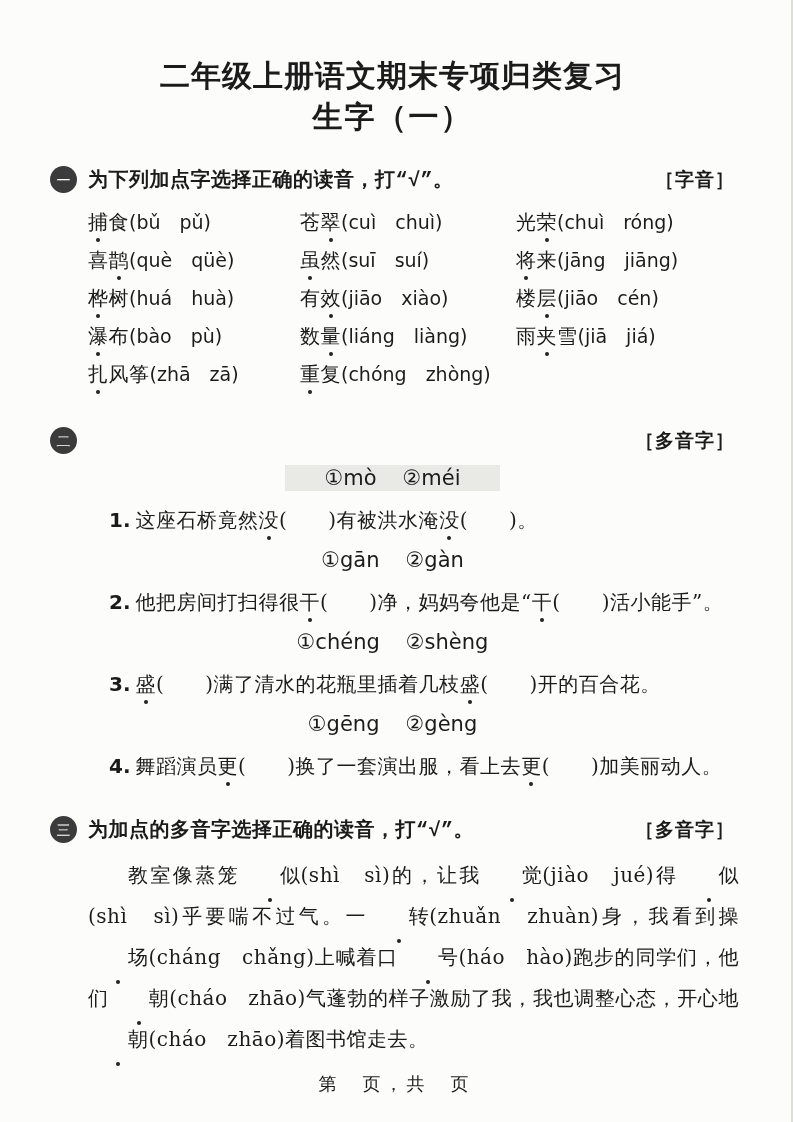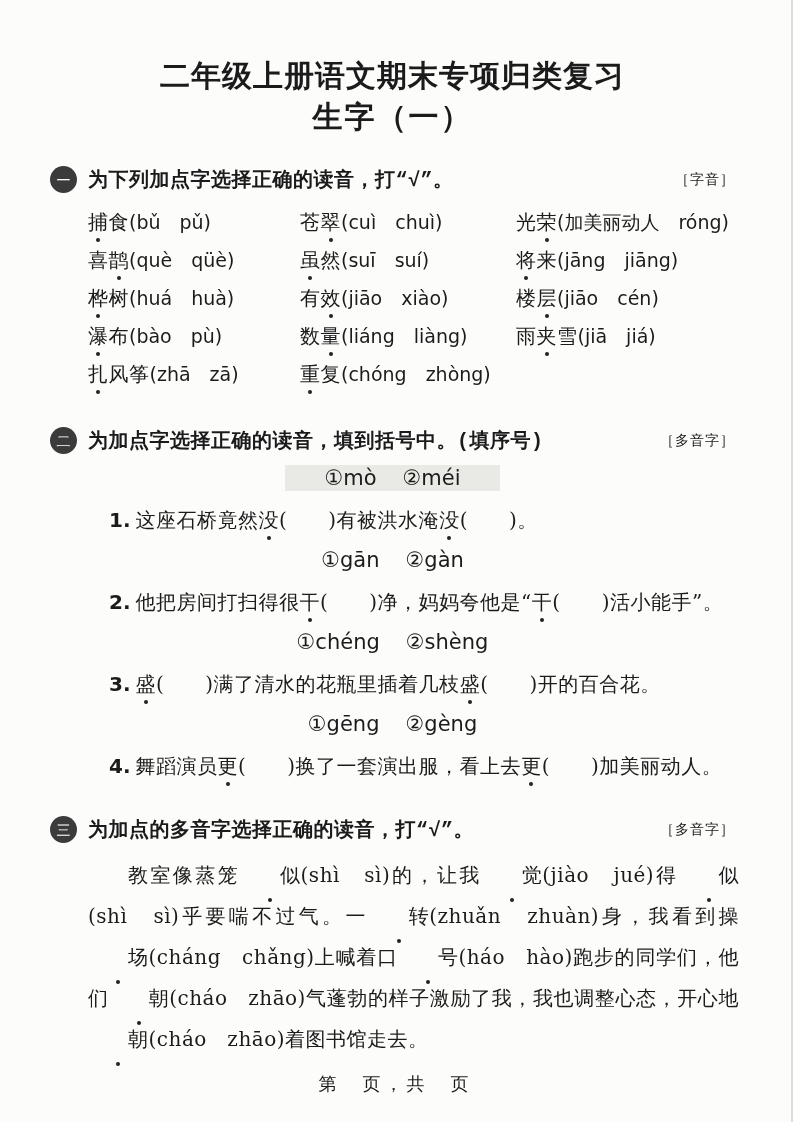--- a/index.html
+++ b/index.html
@@ -22,21 +22,21 @@
   .sec-header { display:flex; align-items:center; gap:11px; margin-top:26px; height:31px; }
   .marker {
     width:27px; height:27px; border-radius:50%; background:#3b3b3b; color:#fff;
     font-size:14px; line-height:1; display:flex; align-items:center; justify-content:center;
     flex:0 0 27px; font-family:"DejaVu Sans", sans-serif;
   }
   .instruction {
     font-size:20px; font-weight:bold; letter-spacing:0.5px;
     font-family:Liberation Mono, monospace;
   }
-  .tag { margin-left:auto; font-size:14px; letter-spacing:1px; }
+  .tag { margin-left:auto; font-size:19px; letter-spacing:1px;font-weight:bold; }
   .word-grid {
     display:grid; grid-template-columns:212px 216px 1fr;
     margin:14px 0 0 38px;
   }
   .word-item { font-size:20px; height:38px; letter-spacing:0.5px; white-space:nowrap; }
   .pinyin { font-family:"DejaVu Sans", sans-serif; font-size:19px; letter-spacing:0; }
   .dot-char { position:relative; display:inline-block; }
   .dot-char::after {
     content:""; position:absolute; left:50%; transform:translateX(-50%);
     bottom:-6px; width:4px; height:4px; border-radius:50%; background:#222;
@@ -72,37 +72,36 @@
   <div class="subtitle">生字（一）</div>
 
   <div class="sec-header">
     <span class="marker">一</span>
     <span class="instruction">为下列加点字选择正确的读音，打“√”。</span>
     <span class="tag">［字音］</span>
   </div>
   <div class="word-grid">
       <div class="word-item"><span class="dot-char">捕</span><span>食</span><span class="pinyin">(bǔ　pǔ)</span></div>
       <div class="word-item"><span>苍</span><span class="dot-char">翠</span><span class="pinyin">(cuì　chuì)</span></div>
-      <div class="word-item"><span>光</span><span class="dot-char">荣</span><span class="pinyin">(加美丽动人　róng)</span></div>
+      <div class="word-item"><span>光</span><span class="dot-char">荣</span><span class="pinyin">(chuì　róng)</span></div>
       <div class="word-item"><span>喜</span><span class="dot-char">鹊</span><span class="pinyin">(què　qüè)</span></div>
       <div class="word-item"><span class="dot-char">虽</span><span>然</span><span class="pinyin">(suī　suí)</span></div>
       <div class="word-item"><span class="dot-char">将</span><span>来</span><span class="pinyin">(jāng　jiāng)</span></div>
       <div class="word-item"><span class="dot-char">桦</span><span>树</span><span class="pinyin">(huá　huà)</span></div>
       <div class="word-item"><span>有</span><span class="dot-char">效</span><span class="pinyin">(jiāo　xiào)</span></div>
       <div class="word-item"><span>楼</span><span class="dot-char">层</span><span class="pinyin">(jiāo　cén)</span></div>
       <div class="word-item"><span class="dot-char">瀑</span><span>布</span><span class="pinyin">(bào　pù)</span></div>
       <div class="word-item"><span>数</span><span class="dot-char">量</span><span class="pinyin">(liáng　liàng)</span></div>
       <div class="word-item"><span>雨</span><span class="dot-char">夹</span><span>雪</span><span class="pinyin">(jiā　jiá)</span></div>
       <div class="word-item"><span class="dot-char">扎</span><span>风</span><span>筝</span><span class="pinyin">(zhā　zā)</span></div>
       <div class="word-item"><span class="dot-char">重</span><span>复</span><span class="pinyin">(chóng　zhòng)</span></div>
     </div>
 
   <div class="sec-header">
     <span class="marker">二</span>
-    <span class="instruction">为加点字选择正确的读音，填到括号中。(填序号)</span>
     <span class="tag">［多音字］</span>
   </div>
   <div class="groups">
       <div class="options-line highlighted"><span class="options-inner"><span class="option">①mò</span><span class="option">②méi</span></span></div>
       <div class="sentence"><span class="num">1.</span><span>这座石桥竟然</span><span class="dot-char">没</span><span>(　　)有被洪水淹</span><span class="dot-char">没</span><span>(　　)。</span></div>
       <div class="options-line"><span class="options-inner"><span class="option">①gān</span><span class="option">②gàn</span></span></div>
       <div class="sentence"><span class="num">2.</span><span>他把房间打扫得很</span><span class="dot-char">干</span><span>(　　)净，妈妈夸他是“</span><span class="dot-char">干</span><span>(　　)活小能手”。</span></div>
       <div class="options-line"><span class="options-inner"><span class="option">①chéng</span><span class="option">②shèng</span></span></div>
       <div class="sentence"><span class="num">3.</span><span class="dot-char">盛</span><span>(　　)满了清水的花瓶里插着几枝</span><span class="dot-char">盛</span><span>(　　)开的百合花。</span></div>
       <div class="options-line"><span class="options-inner"><span class="option">①gēng</span><span class="option">②gèng</span></span></div>

